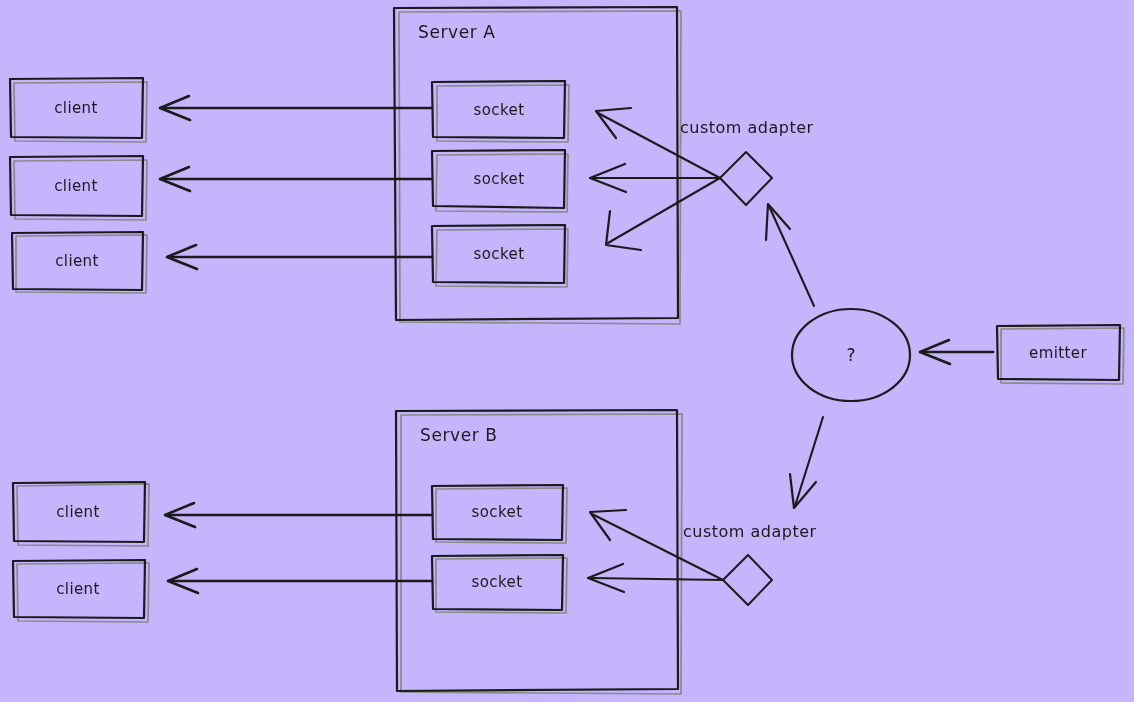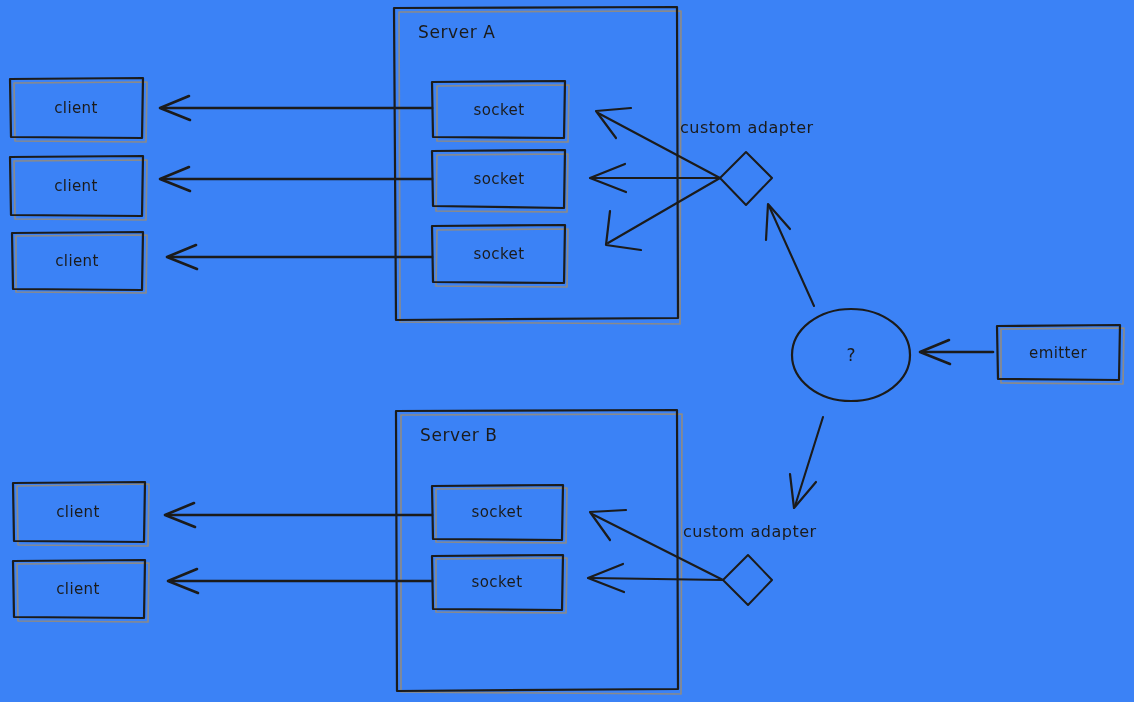--- a/index.html
+++ b/index.html
@@ -8,21 +8,21 @@
     padding: 0;
     background: #ffffff;
   }
   body {
     font-family: "DejaVu Sans", sans-serif;
   }
   #canvas-wrap {
     position: relative;
     width: 1134px;
     height: 702px;
-    background: #3b82f6;
+    background: #c4b5fd;
     overflow: hidden;
   }
   svg#diagram {
     position: absolute;
     left: 0;
     top: 0;
     width: 1134px;
     height: 702px;
     display: block;
   }

